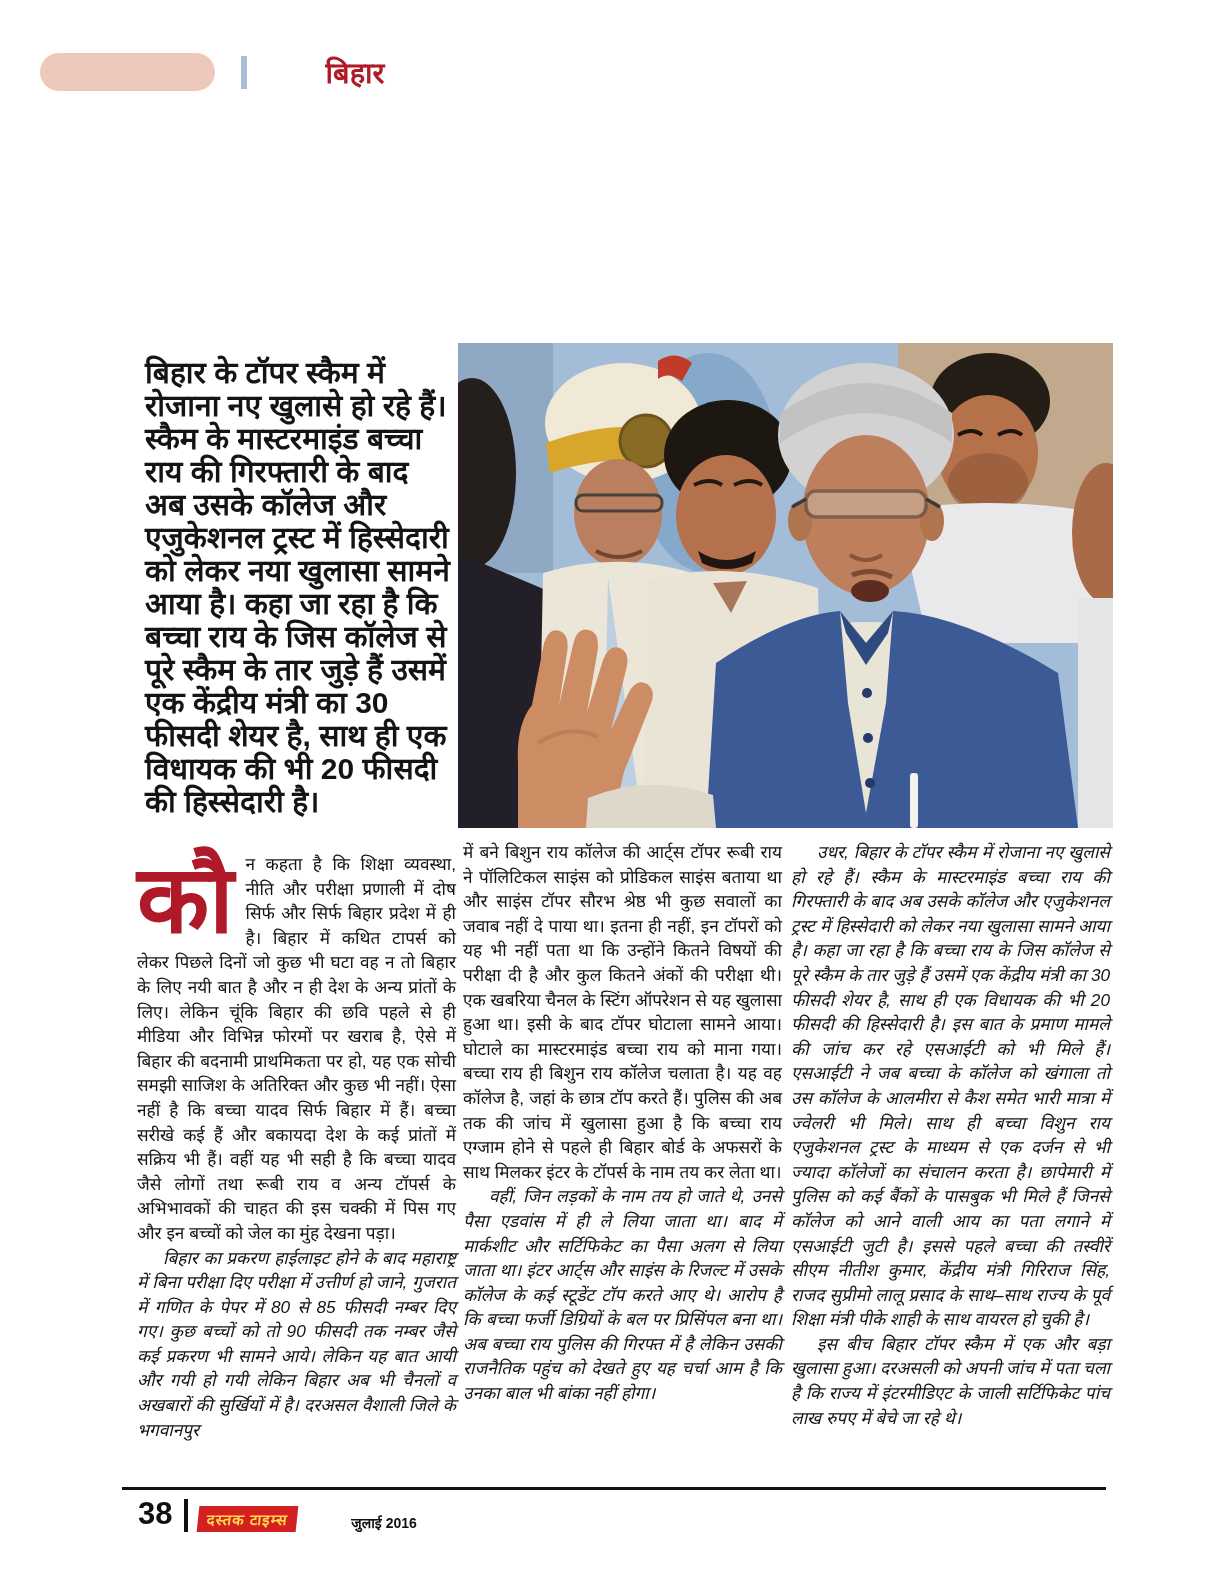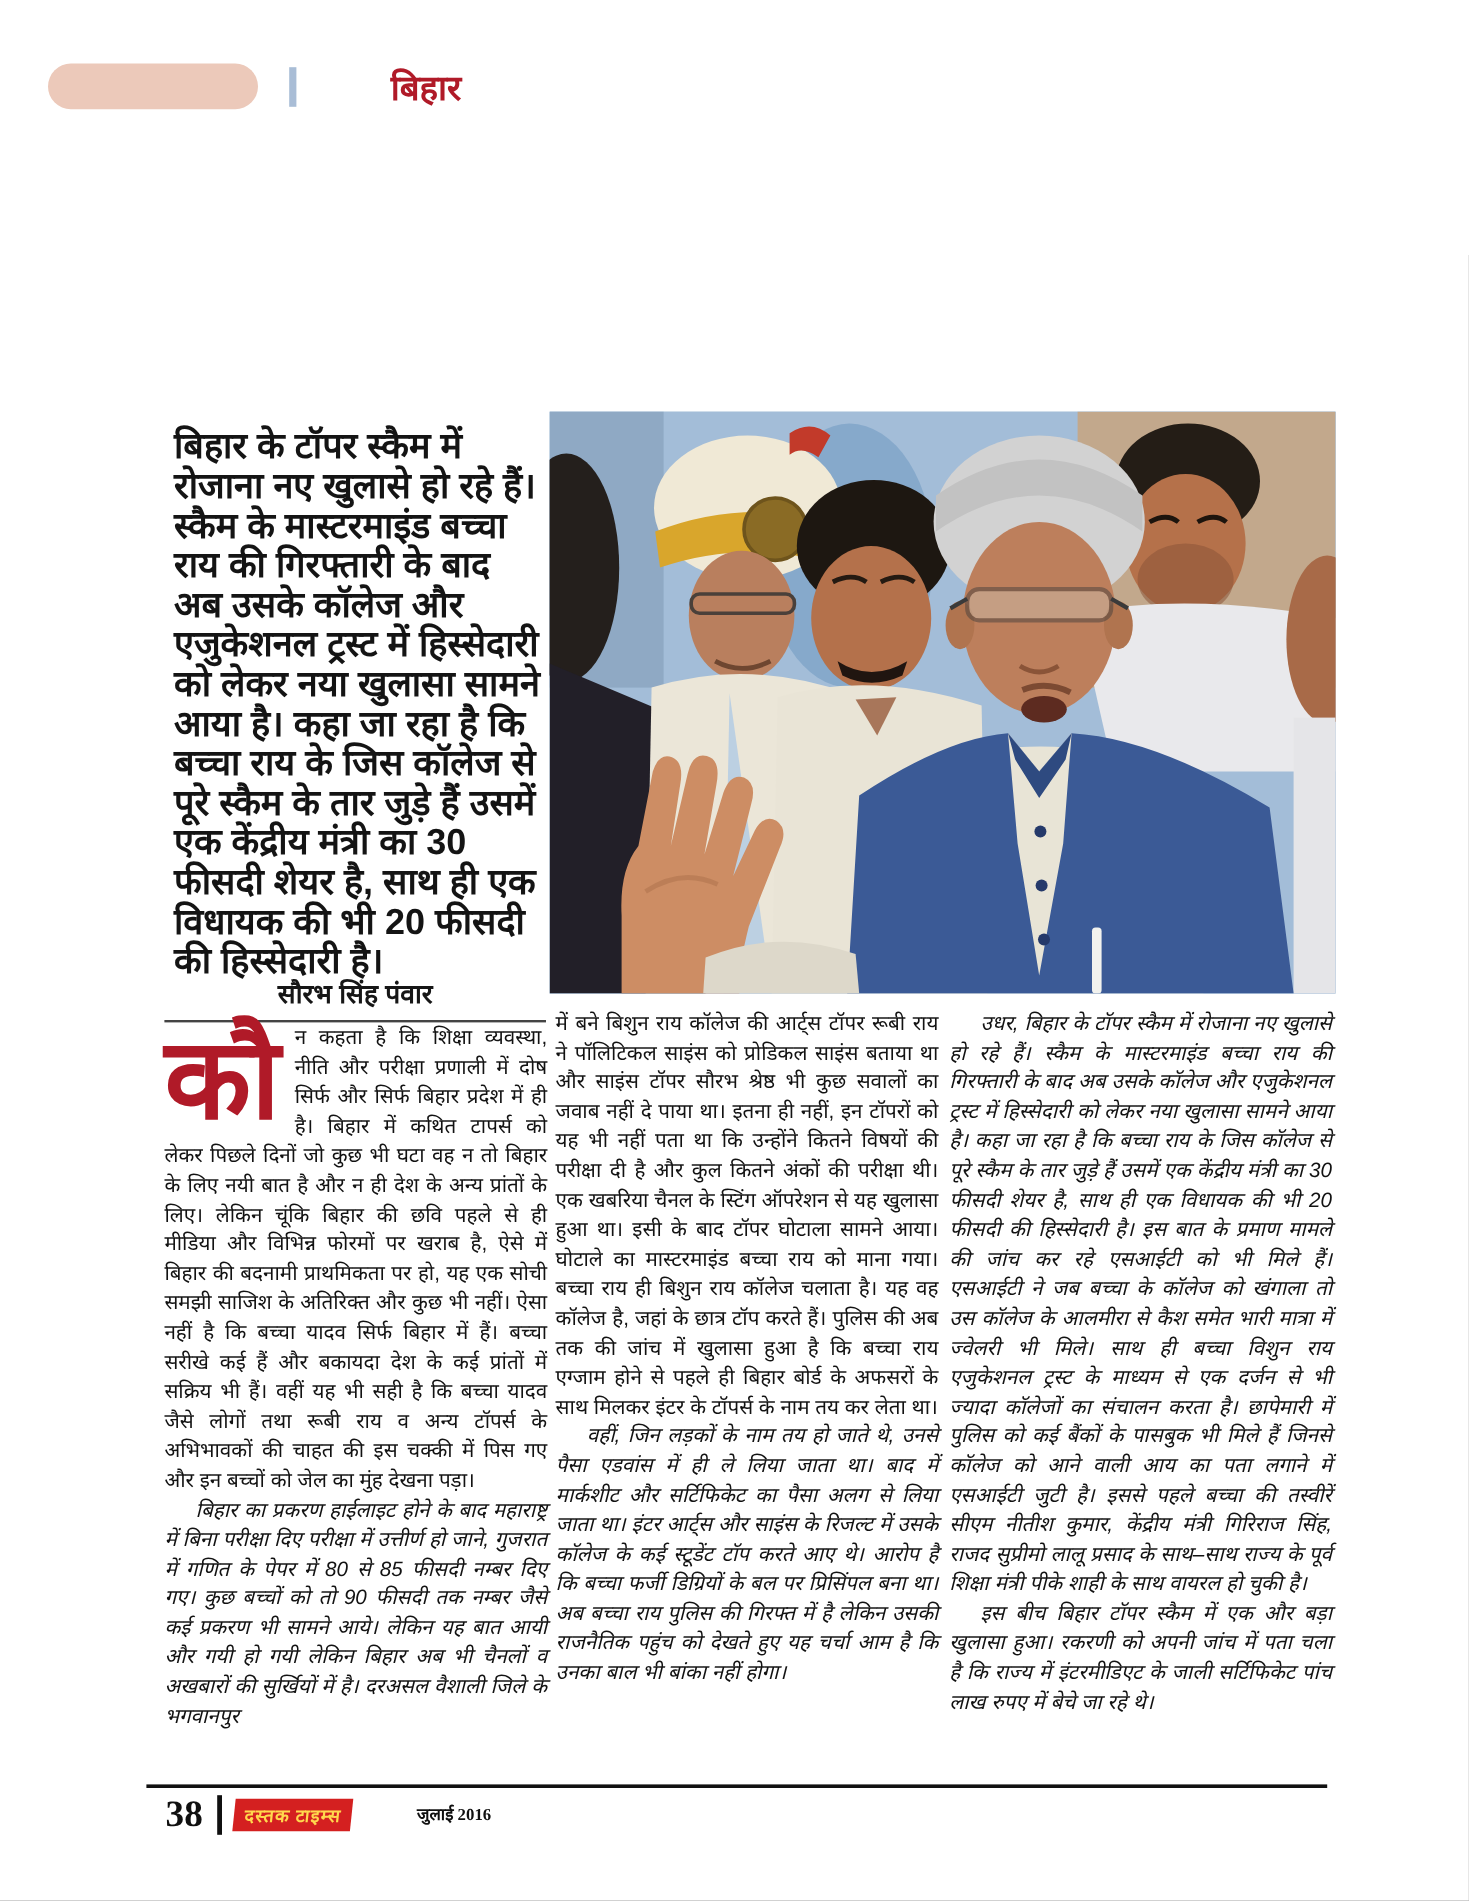--- a/index.html
+++ b/index.html
@@ -28,21 +28,21 @@
   .col{position:absolute;width:319px;font-size:17.2px;line-height:24.6px;text-align:justify;color:#121212;}
   .col p{margin:0;}
   .col p.indent{text-indent:26px;font-style:italic;}
   .col1{left:137px;top:852px;}
   .col2{left:463px;top:840px;}
   .col3{left:791px;top:840px;}
   .dropcap{float:left;font-size:94px;line-height:96px;height:98px;
            padding:0 12px 0 0;font-weight:900;color:#b01a28;}
   
   .footer-rule{position:absolute;left:122px;top:1487px;width:984px;height:3px;background:#111;}
-  .footer{position:absolute;left:138px;top:1492px;height:40px;display:flex;align-items:center;font-family:Liberation Serif, serif;}
+  .footer{position:absolute;left:138px;top:1492px;height:40px;display:flex;align-items:flex-end;}
   .page-num{font-size:31px;font-weight:900;color:#101010;}
   .footer-bar{width:4px;height:33px;background:#101010;margin:0 10px 0 12px;}
   .logo-box{background:#d42020;color:#ffd84d;font-weight:900;font-size:15px;
             padding:3px 9px;transform:skewX(-6deg);letter-spacing:1px;}
   .issue{font-size:14px;font-weight:bold;color:#101010;margin-left:54px;}
 </style>
 </head>
 <body>
 
 <div class="page">
@@ -111,35 +111,34 @@
       <circle cx="410" cy="395" r="5" fill="#25396a"></circle>
       <circle cx="412" cy="440" r="5" fill="#25396a"></circle>
       <rect x="452" y="430" width="8" height="55" rx="3" fill="#f2f2ee"></rect>
 
       <path d="M60,485 L60,420 Q58,382 74,362 L86,300 q5,-16 16,-12 q10,4 7,22 l-8,52 l14,-60 q4,-18 16,-15 q12,3 8,24 l-10,58 l16,-52 q6,-16 17,-12 q11,5 6,22 l-15,60 l18,-38 q8,-14 18,-8 q10,7 3,22 l-26,66 q-10,40 -8,56 Z" fill="#cd8d64"></path>
       <path d="M80,400 q30,-20 60,-6" stroke="#b0744f" stroke-width="4" fill="none" opacity="0.6"></path>
       <path d="M130,455 Q190,430 255,452 L258,485 L128,485 Z" fill="#ddd8ca"></path>
     </svg>
   </div>
 
-  <div class="byline">सौरभ सिंह पंवार</div>
 
   <div class="col col1">
     <p><span class="dropcap">कौ</span><span>न कहता है कि शिक्षा व्यवस्था, नीति और परीक्षा प्रणाली में दोष सिर्फ और सिर्फ बिहार प्रदेश में ही है। बिहार में कथित टापर्स को लेकर पिछले दिनों जो कुछ भी घटा वह न तो बिहार के लिए नयी बात है और न ही देश के अन्य प्रांतों के लिए। लेकिन चूंकि बिहार की छवि पहले से ही मीडिया और विभिन्न फोरमों पर खराब है, ऐसे में बिहार की बदनामी प्राथमिकता पर हो, यह एक सोची समझी साजिश के अतिरिक्त और कुछ भी नहीं। ऐसा नहीं है कि बच्चा यादव सिर्फ बिहार में हैं। बच्चा सरीखे कई हैं और बकायदा देश के कई प्रांतों में सक्रिय भी हैं। वहीं यह भी सही है कि बच्चा यादव जैसे लोगों तथा रूबी राय व अन्य टॉपर्स के अभिभावकों की चाहत की इस चक्की में पिस गए और इन बच्चों को जेल का मुंह देखना पड़ा।</span></p>
     <p class="indent">बिहार का प्रकरण हाईलाइट होने के बाद महाराष्ट्र में बिना परीक्षा दिए परीक्षा में उत्तीर्ण हो जाने, गुजरात में गणित के पेपर में 80 से 85 फीसदी नम्बर दिए गए। कुछ बच्चों को तो 90 फीसदी तक नम्बर जैसे कई प्रकरण भी सामने आये। लेकिन यह बात आयी और गयी हो गयी लेकिन बिहार अब भी चैनलों व अखबारों की सुर्खियों में है। दरअसल वैशाली जिले के भगवानपुर</p>
   </div>
 
   <div class="col col2">
     <p>में बने बिशुन राय कॉलेज की आर्ट्स टॉपर रूबी राय ने पॉलिटिकल साइंस को प्रोडिकल साइंस बताया था और साइंस टॉपर सौरभ श्रेष्ठ भी कुछ सवालों का जवाब नहीं दे पाया था। इतना ही नहीं, इन टॉपरों को यह भी नहीं पता था कि उन्होंने कितने विषयों की परीक्षा दी है और कुल कितने अंकों की परीक्षा थी। एक खबरिया चैनल के स्टिंग ऑपरेशन से यह खुलासा हुआ था। इसी के बाद टॉपर घोटाला सामने आया। घोटाले का मास्टरमाइंड बच्चा राय को माना गया। बच्चा राय ही बिशुन राय कॉलेज चलाता है। यह वह कॉलेज है, जहां के छात्र टॉप करते हैं। पुलिस की अब तक की जांच में खुलासा हुआ है कि बच्चा राय एग्जाम होने से पहले ही बिहार बोर्ड के अफसरों के साथ मिलकर इंटर के टॉपर्स के नाम तय कर लेता था।</p>
     <p class="indent">वहीं, जिन लड़कों के नाम तय हो जाते थे, उनसे पैसा एडवांस में ही ले लिया जाता था। बाद में मार्कशीट और सर्टिफिकेट का पैसा अलग से लिया जाता था। इंटर आर्ट्स और साइंस के रिजल्ट में उसके कॉलेज के कई स्टूडेंट टॉप करते आए थे। आरोप है कि बच्चा फर्जी डिग्रियों के बल पर प्रिसिंपल बना था। अब बच्चा राय पुलिस की गिरफ्त में है लेकिन उसकी राजनैतिक पहुंच को देखते हुए यह चर्चा आम है कि उनका बाल भी बांका नहीं होगा।</p>
   </div>
 
   <div class="col col3">
     <p class="indent">उधर, बिहार के टॉपर स्कैम में रोजाना नए खुलासे हो रहे हैं। स्कैम के मास्टरमाइंड बच्चा राय की गिरफ्तारी के बाद अब उसके कॉलेज और एजुकेशनल ट्रस्ट में हिस्सेदारी को लेकर नया खुलासा सामने आया है। कहा जा रहा है कि बच्चा राय के जिस कॉलेज से पूरे स्कैम के तार जुड़े हैं उसमें एक केंद्रीय मंत्री का 30 फीसदी शेयर है, साथ ही एक विधायक की भी 20 फीसदी की हिस्सेदारी है। इस बात के प्रमाण मामले की जांच कर रहे एसआईटी को भी मिले हैं। एसआईटी ने जब बच्चा के कॉलेज को खंगाला तो उस कॉलेज के आलमीरा से कैश समेत भारी मात्रा में ज्वेलरी भी मिले। साथ ही बच्चा विशुन राय एजुकेशनल ट्रस्ट के माध्यम से एक दर्जन से भी ज्यादा कॉलेजों का संचालन करता है। छापेमारी में पुलिस को कई बैंकों के पासबुक भी मिले हैं जिनसे कॉलेज को आने वाली आय का पता लगाने में एसआईटी जुटी है। इससे पहले बच्चा की तस्वीरें सीएम नीतीश कुमार, केंद्रीय मंत्री गिरिराज सिंह, राजद सुप्रीमो लालू प्रसाद के साथ–साथ राज्य के पूर्व शिक्षा मंत्री पीके शाही के साथ वायरल हो चुकी है।</p>
-    <p class="indent">इस बीच बिहार टॉपर स्कैम में एक और बड़ा खुलासा हुआ। रकरणी को अपनी जांच में पता चला है कि राज्य में इंटरमीडिएट के जाली सर्टिफिकेट पांच लाख रुपए में बेचे जा रहे थे।</p>
+    <p class="indent">इस बीच बिहार टॉपर स्कैम में एक और बड़ा खुलासा हुआ। दरअसली को अपनी जांच में पता चला है कि राज्य में इंटरमीडिएट के जाली सर्टिफिकेट पांच लाख रुपए में बेचे जा रहे थे।</p>
   </div>
 
   <div class="footer-rule"></div>
   <div class="footer">
     <span class="page-num">38</span>
     <span class="footer-bar"></span>
     <span class="logo-box">दस्तक टाइम्स</span>
     <span class="issue">जुलाई 2016</span>
   </div>
 

